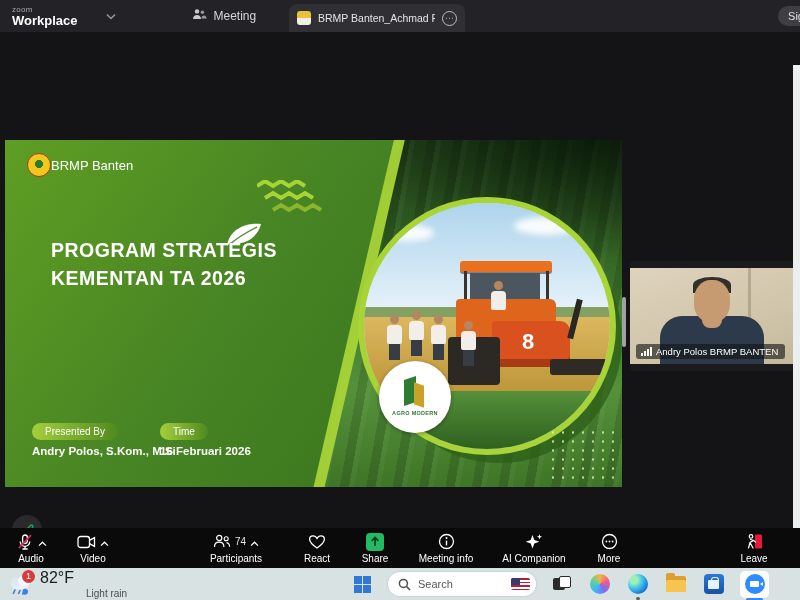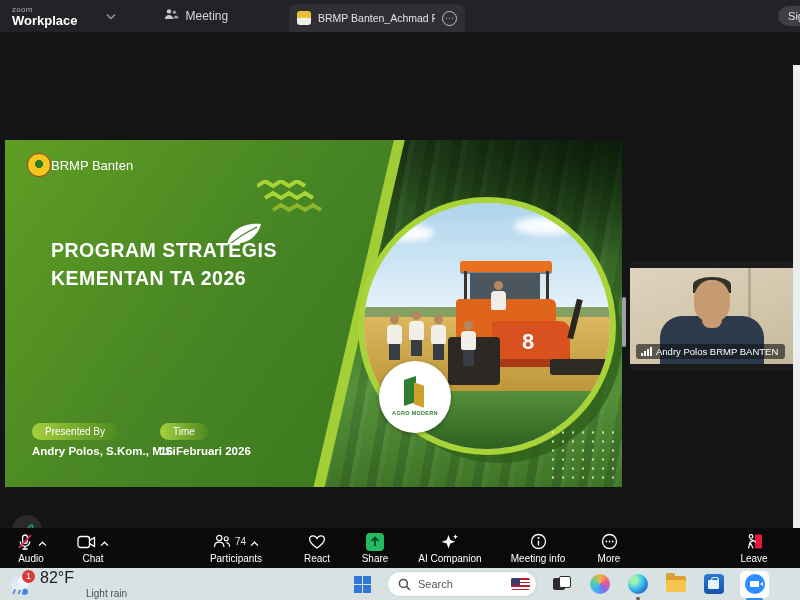--- a/index.html
+++ b/index.html
@@ -1,20 +1,20 @@
 <!DOCTYPE html>
 <html><head>
 <meta charset="utf-8">
 <style>
   * { margin:0; padding:0; box-sizing:border-box; }
   html,body { width:800px; height:600px; overflow:hidden; }
   body { font-family:"Liberation Sans", sans-serif; background:#141417; position:relative; }
 
   
-  .topbar { position:absolute; left:0; top:0; width:800px; height:32px; background:#232327; display:flex; align-items:center; z-index:30; }
+  .topbar { position:absolute; left:0; top:0; width:800px; height:32px; background:#232327; display:flex; align-items:center; z-index:30;gap:28px; }
   .brand { display:flex; align-items:center; margin-left:12px; }
   .brand-stack { display:flex; flex-direction:column; line-height:1; }
   .brand-zoom { font-size:8px; color:#a9a9ad; letter-spacing:.3px; }
   .brand-workplace { font-size:13px; font-weight:bold; color:#fff; }
   .brand-caret { color:#9a9a9e; font-size:10px; margin-left:28px; }
   .nav-meeting { display:flex; align-items:center; gap:7px; margin-left:48px; color:#d6d6da; font-size:12px; }
   .tab { position:absolute; left:289px; top:4px; width:176px; height:28px; background:#2f2f34; border-radius:8px 8px 0 0; display:flex; align-items:center; padding:0 8px; gap:7px; }
   .tab-fav { width:14px; height:14px; border-radius:3px; background:linear-gradient(180deg,#e8c23a 0 52%, #f2efe6 52% 100%); flex:0 0 auto; }
   .tab-title { color:#e4e4e8; font-size:10.5px; white-space:nowrap; overflow:hidden; }
   .tab-ellipsis { margin-left:auto; width:15px; height:15px; border:1.3px solid #bdbdc2; border-radius:50%; color:#bdbdc2; font-size:9px; line-height:12px; text-align:center; flex:0 0 auto; }
@@ -318,21 +318,21 @@
   <div class="zbtn" style="width:62px">
     <div class="icon-row">
       <svg width="19" height="14" viewBox="0 0 19 14">
         <rect x="1" y="1.5" width="11.5" height="11" rx="2.6" fill="none" stroke="#fff" stroke-width="1.3"></rect>
         <path d="M12.5 5.4 L17.5 2.6 V11.4 L12.5 8.6" fill="none" stroke="#fff" stroke-width="1.3"></path>
       </svg>
       <span class="caret"><svg width="9" height="6" viewBox="0 0 9 6">
             <path d="M1 4.6 L4.5 1.2 L8 4.6" stroke="#fff" stroke-width="1.2" fill="none"></path>
           </svg></span>
     </div>
-    <span class="lbl">Chat</span>
+    <span class="lbl">Video</span>
   </div>
 
   <div class="spacer1"></div>
 
   <div class="zbtn" style="width:104px">
     <div class="icon-row">
       <svg width="18" height="15" viewBox="0 0 18 15">
         <circle cx="6.2" cy="4" r="2.6" fill="none" stroke="#fff" stroke-width="1.2"></circle>
         <path d="M1.5 13 c0-3 2.1-4.8 4.7-4.8 s4.7 1.8 4.7 4.8" fill="none" stroke="#fff" stroke-width="1.2"></path>
         <circle cx="13.2" cy="4.8" r="2" fill="none" stroke="#fff" stroke-width="1.1"></circle>
@@ -360,39 +360,39 @@
     <div class="icon-row">
       <span class="share-box">
         <svg width="10" height="11" viewBox="0 0 10 11">
             <path d="M5 10 V2 M1.6 5 L5 1.4 L8.4 5" stroke="#0b3b22" stroke-width="1.7" fill="none"></path>
           </svg>
       </span>
     </div>
     <span class="lbl">Share</span>
   </div>
 
-  <div class="zbtn" style="width:92px">
-    <div class="icon-row">
-      <svg width="20" height="18" viewBox="0 0 20 18">
-        <path d="M8.5 2 L10.3 7 L15.3 8.8 L10.3 10.6 L8.5 15.6 L6.7 10.6 L1.7 8.8 L6.7 7 Z" fill="#fff"></path>
-        <path d="M15.5 1.2 L16.2 3 L18 3.7 L16.2 4.4 L15.5 6.2 L14.8 4.4 L13 3.7 L14.8 3 Z" fill="#fff"></path>
-      </svg>
-    </div>
-    <span class="lbl">AI Companion</span>
-  </div>
-
   <div class="zbtn" style="width:84px">
     <div class="icon-row">
       <svg width="17" height="17" viewBox="0 0 17 17">
         <circle cx="8.5" cy="8.5" r="7" fill="none" stroke="#fff" stroke-width="1.3"></circle>
         <circle cx="8.5" cy="5" r="1" fill="#fff"></circle>
         <path d="M8.5 7.6 V12.4" stroke="#fff" stroke-width="1.4"></path>
       </svg>
     </div>
     <span class="lbl">Meeting info</span>
+  </div>
+
+  <div class="zbtn" style="width:92px">
+    <div class="icon-row">
+      <svg width="20" height="18" viewBox="0 0 20 18">
+        <path d="M8.5 2 L10.3 7 L15.3 8.8 L10.3 10.6 L8.5 15.6 L6.7 10.6 L1.7 8.8 L6.7 7 Z" fill="#fff"></path>
+        <path d="M15.5 1.2 L16.2 3 L18 3.7 L16.2 4.4 L15.5 6.2 L14.8 4.4 L13 3.7 L14.8 3 Z" fill="#fff"></path>
+      </svg>
+    </div>
+    <span class="lbl">AI Companion</span>
   </div>
 
   <div class="zbtn" style="width:58px">
     <div class="icon-row">
       <svg width="17" height="17" viewBox="0 0 17 17">
         <circle cx="8.5" cy="8.5" r="7" fill="none" stroke="#fff" stroke-width="1.3"></circle>
         <circle cx="5.4" cy="8.5" r=".9" fill="#fff"></circle>
           <circle cx="8.5" cy="8.5" r=".9" fill="#fff"></circle>
           <circle cx="11.6" cy="8.5" r=".9" fill="#fff"></circle>
       </svg>

